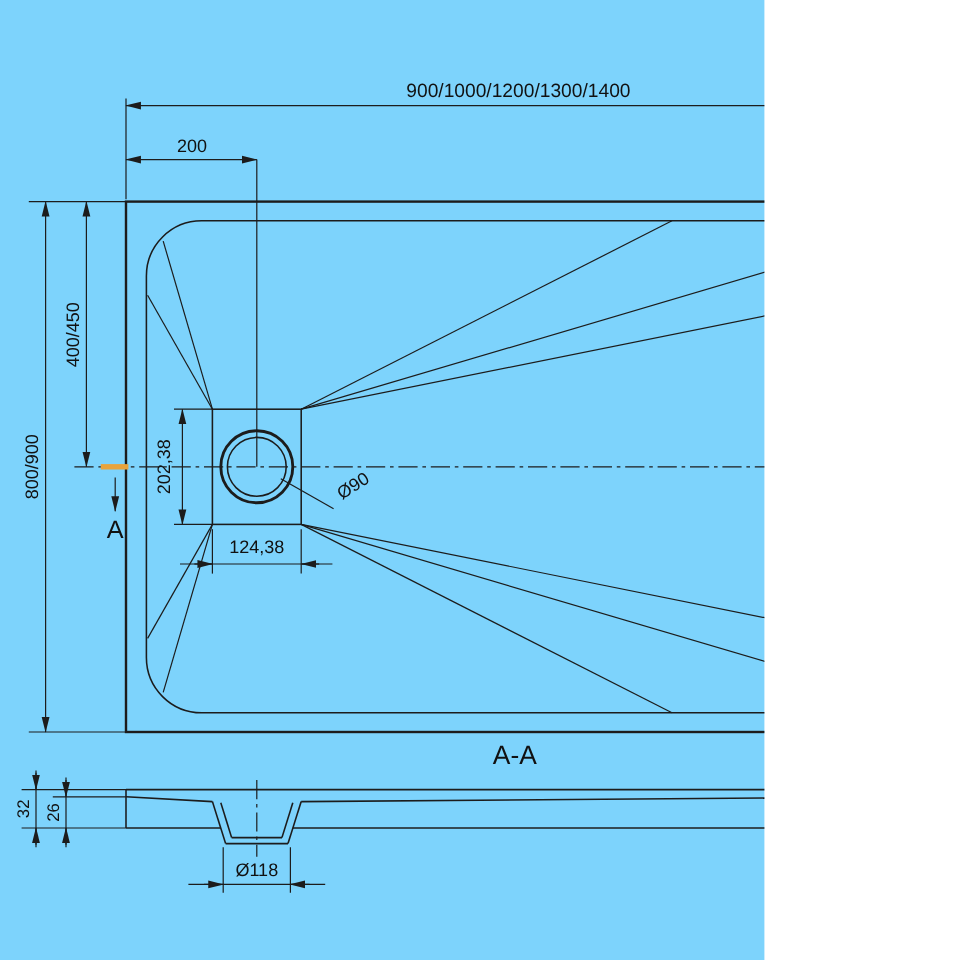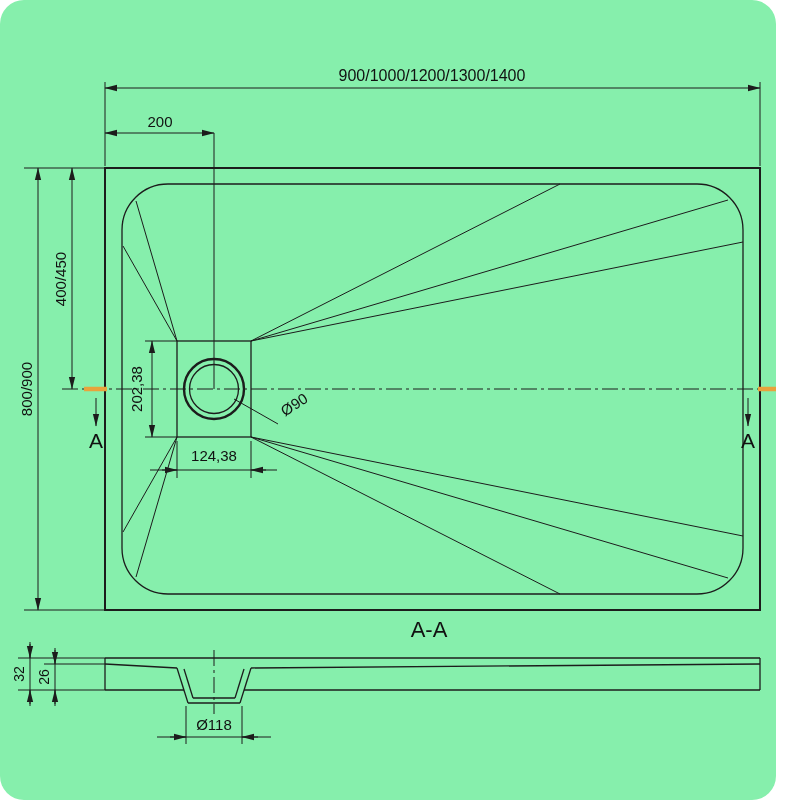--- a/index.html
+++ b/index.html
@@ -1,16 +1,16 @@
 <!DOCTYPE html>
 <html><head>
 <meta charset="utf-8">
 <style>
   html,body{margin:0;padding:0;background:#ffffff;}
-  .page{position:relative;width:776px;height:800px;background:#86efac;overflow:hidden;border-radius:24px;}
+  .page{position:relative;width:637px;height:800px;background:#7dd3fc;overflow:hidden;}
   svg{display:block;}
   .obj-thick{fill:none;stroke:#1c1c1c;stroke-width:2;}
   .obj{fill:none;stroke:#1c1c1c;stroke-width:1.3;}
   .thin{fill:none;stroke:#1c1c1c;stroke-width:1;}
   .dim{fill:none;stroke:#1c1c1c;stroke-width:1;}
   .cl{fill:none;stroke:#1c1c1c;stroke-width:1;stroke-dasharray:16 4 3 4;}
   .accent{stroke-width:4.5;stroke-linecap:butt;}
   text{font-family:"Liberation Sans","DejaVu Sans",sans-serif;fill:#111;font-size:15px;}
   .t-mid{text-anchor:middle;}
   .t-big{font-size:21px;text-anchor:middle;}

